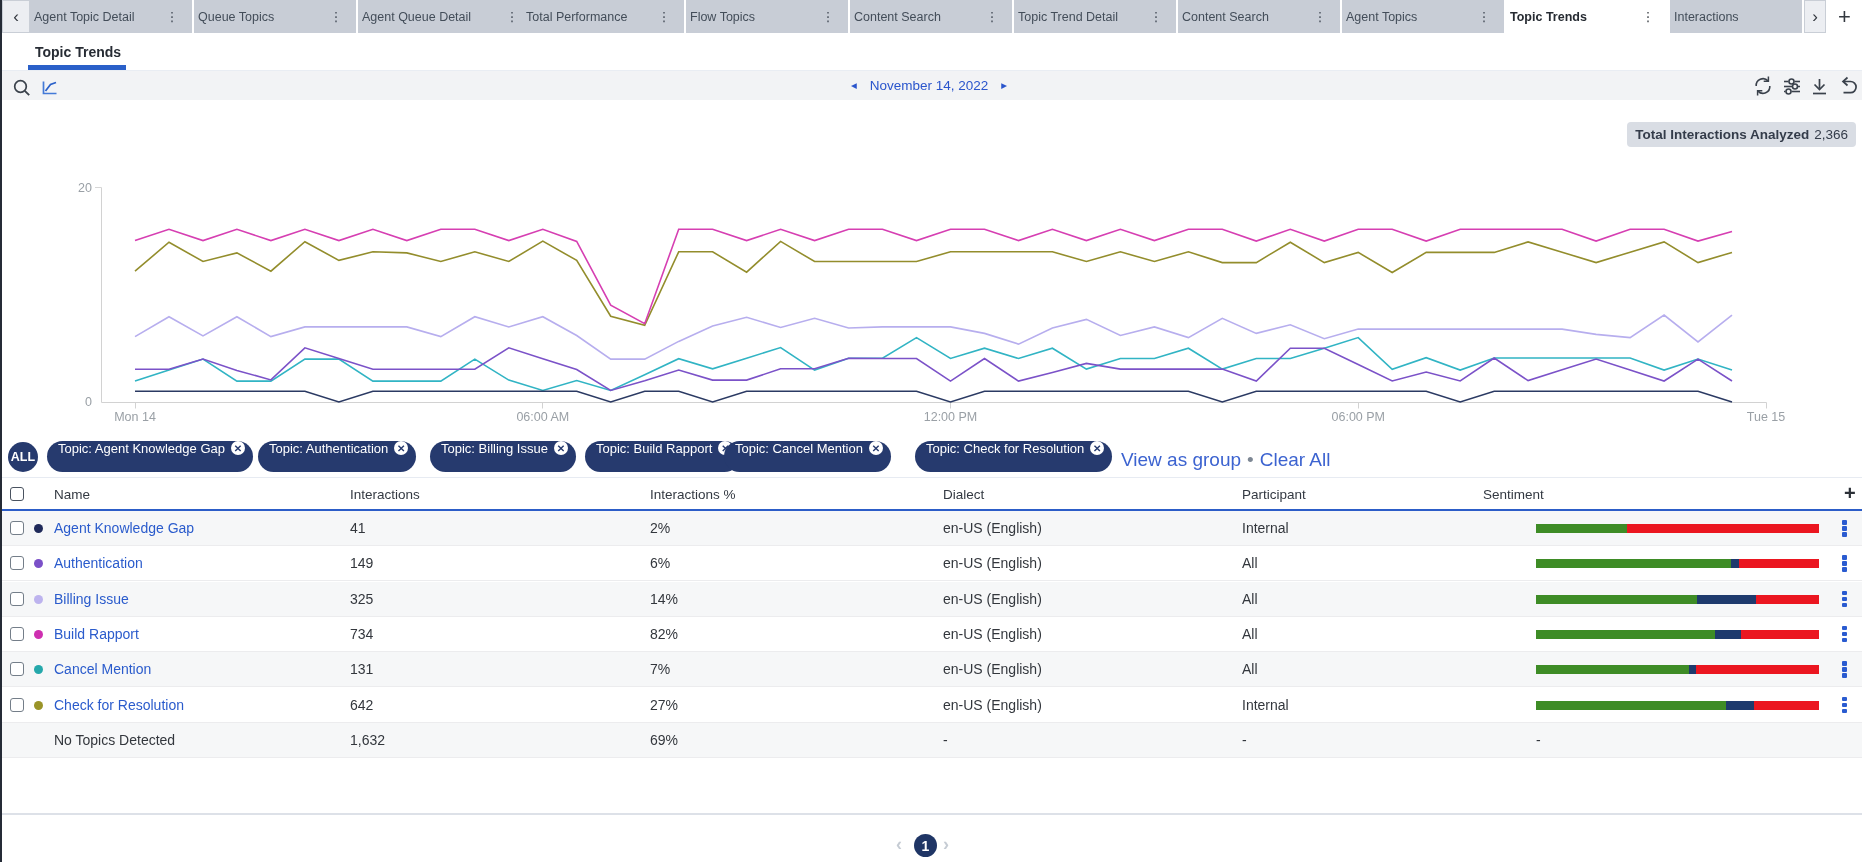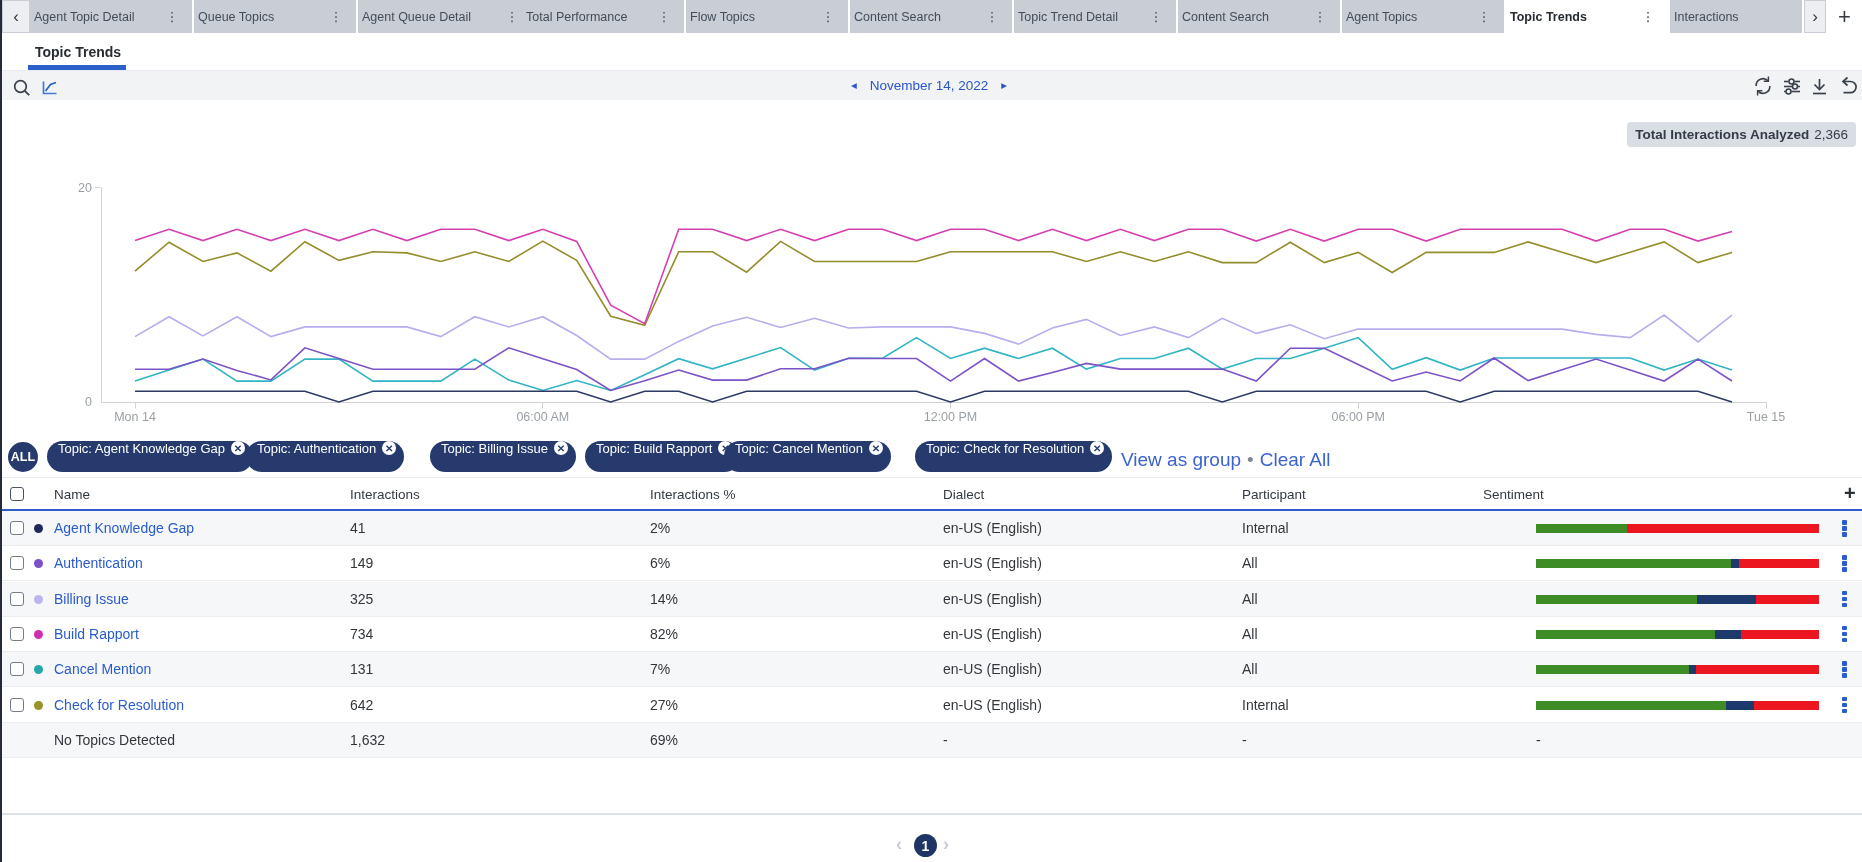--- a/index.html
+++ b/index.html
@@ -198,21 +198,21 @@
 <polyline fill="none" stroke="#d63fb2" stroke-width="1.6" points="135.0,240.6 169.0,229.3 203.0,240.6 236.9,229.3 270.9,240.6 304.9,229.3 338.9,240.6 372.9,229.3 406.8,240.6 440.8,229.3 474.8,229.3 508.8,240.6 542.8,229.3 576.7,241.4 610.7,305.2 644.7,323.7 678.7,229.3 712.6,229.3 746.6,240.6 780.6,229.3 814.6,240.6 848.6,229.3 882.5,229.3 916.5,240.6 950.5,229.3 984.5,229.3 1018.5,240.6 1052.4,229.3 1086.4,240.6 1120.4,229.3 1154.4,240.6 1188.4,229.3 1222.3,229.3 1256.3,241.1 1290.3,229.3 1324.3,241.1 1358.2,229.3 1392.2,229.3 1426.2,241.1 1460.2,229.3 1494.2,229.3 1528.1,229.3 1562.1,229.3 1596.1,241.1 1630.1,229.3 1664.1,229.3 1698.0,241.1 1732.0,231.5"></polyline>
 
   </svg>
 
   <div class="chips" id="chips">
     <div class="all">ALL</div>
     <div class="chip" style="left:45px">
         <span>Topic: Agent Knowledge Gap</span>
         <span class="x">✕</span>
       </div>
-      <div class="chip" style="left:244px">
+      <div class="chip" style="left:256px">
         <span>Topic: Authentication</span>
         <span class="x">✕</span>
       </div>
       <div class="chip" style="left:428px">
         <span>Topic: Billing Issue</span>
         <span class="x">✕</span>
       </div>
       <div class="chip" style="left:583px">
         <span>Topic: Build Rapport</span>
         <span class="x">✕</span>

